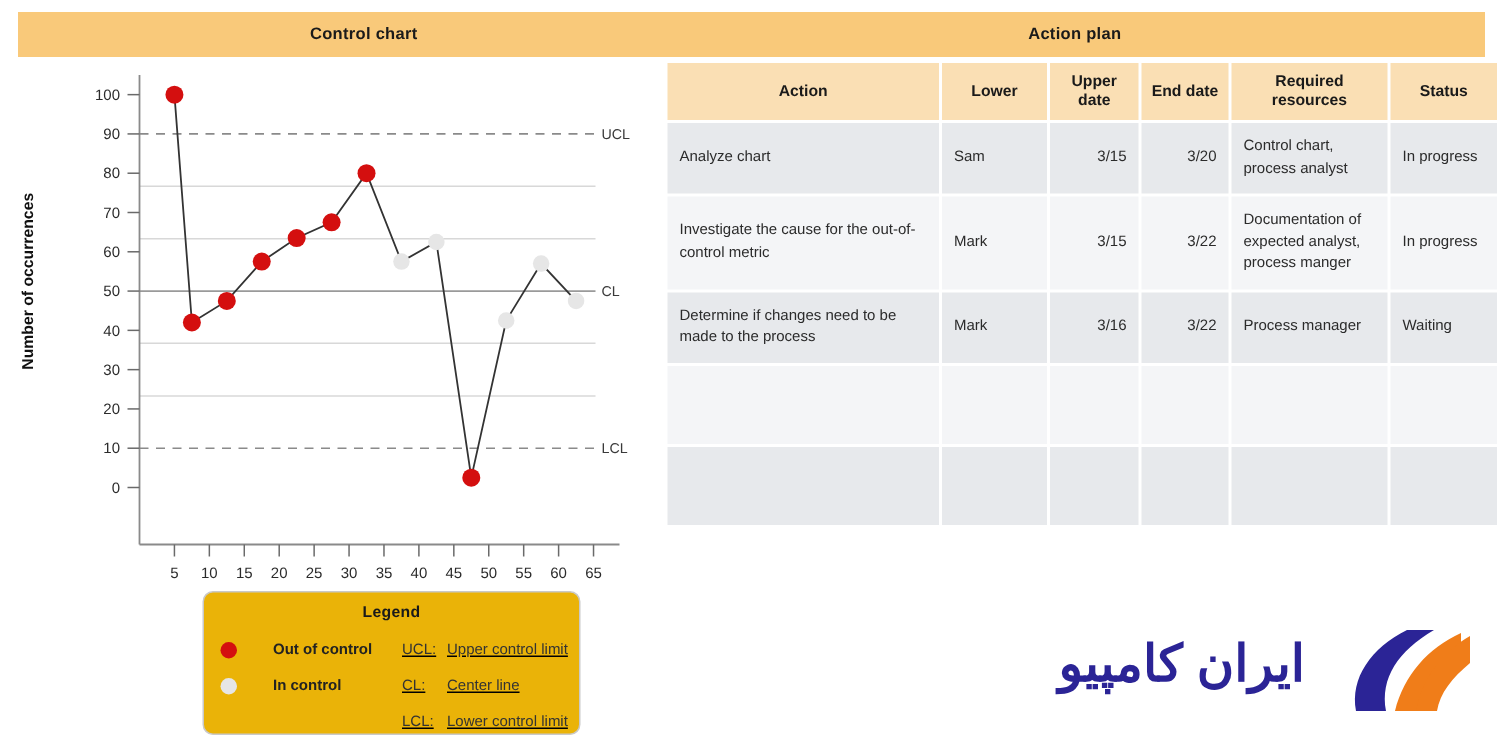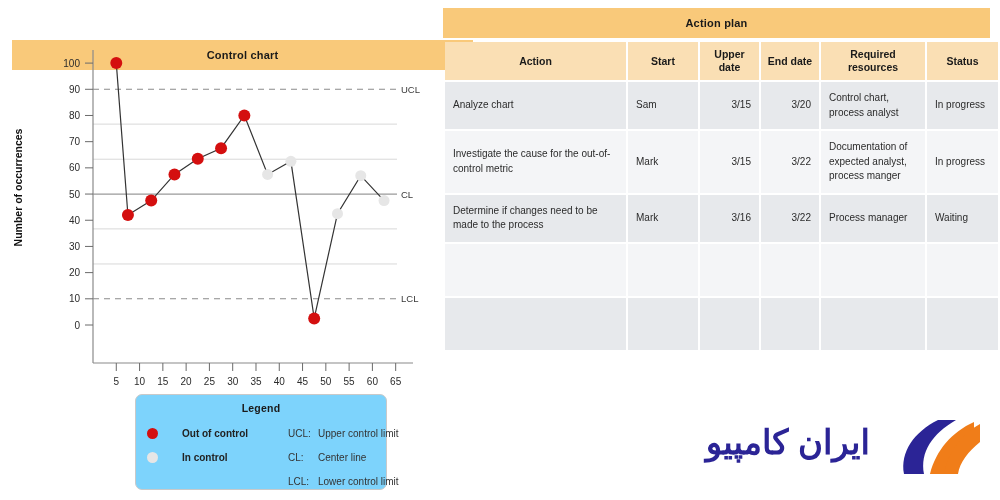--- a/index.html
+++ b/index.html
@@ -17,45 +17,45 @@
     position: absolute;
     background: #f9c97a;
     color: #1a1a1a;
     font-size: 11px;
     font-weight: bold;
     display: flex;
     align-items: center;
     justify-content: center;
     letter-spacing: .2px;
   }
-  #chart-header { left: 12px; top: 8px; width: 461px; height: 30px; margin-top: 32px; }
+  #chart-header { left: 12px; top: 8px; width: 461px; height: 30px; }
   #plan-header  { left: 443px; top: 8px; width: 547px; height: 30px; }
 
   
   #chart-panel { position: absolute; left: 0; top: 38px; width: 440px; height: 350px; }
   #chart-svg { position: absolute; left: 0; top: 0; }
 
   
   #legend-box {
     position: absolute; left: 135px; top: 394px;
     width: 252px; height: 96px;
     border: 1px solid #c9c9c9; border-radius: 7px;
-    background: #7dd3fc;
+    background: #eab308;
   }
   #legend-title {
     text-align: center; font-size: 10.5px; font-weight: bold;
     color: #1a1a1a; margin-top: 7px; letter-spacing: .2px;
   }
   .legend-rows { position: relative; margin-top: 7px; }
   .legend-row { display: flex; align-items: center; height: 24px; padding-left: 11px; }
   .legend-dot { width: 11px; height: 11px; border-radius: 50%; flex: 0 0 auto; }
   .legend-dot.out { background: #d40f0f; }
   .legend-dot.inc { background: #e6e6e6; }
   .legend-label { font-size: 10px; color: #222; margin-left: 24px; font-weight: bold; }
-  .abbr-rows { position: absolute; left: 152px; top: 0; }
+  .abbr-rows { position: absolute; left: 132px; top: 0; text-decoration: underline; }
   .abbr-row { display: flex; height: 24px; align-items: center; font-size: 10px; color: #333; }
   .abbr-key { width: 30px; flex: 0 0 auto; }
   .abbr-txt { white-space: nowrap; text-align: center; }
 
   
   #plan-table {
     position: absolute; left: 443px; top: 40px;
     width: 547px; border-collapse: separate; border-spacing: 2px;
     table-layout: fixed;
   }
@@ -208,21 +208,21 @@
       <col style="width:181px">
         <col style="width:70px">
         <col style="width:59px">
       <col style="width:58px">
         <col style="width:104px">
         <col style="width:71px">
     </colgroup>
     <thead>
       <tr>
         <th>Action</th>
-        <th>Start</th>
+        <th>Lower</th>
         <th>Upper date</th>
         <th>End date</th>
         <th>Required resources</th>
         <th>Status</th>
       </tr>
     </thead>
     <tbody id="plan-body">
         <tr class="row-a">
           <td class="c-action">Analyze chart</td>
           <td class="c-owner">Sam</td>

